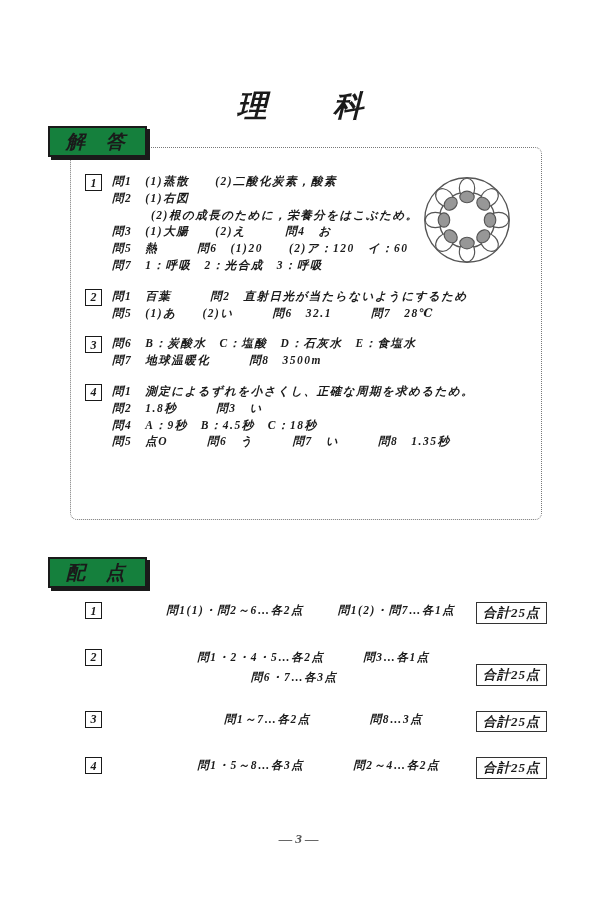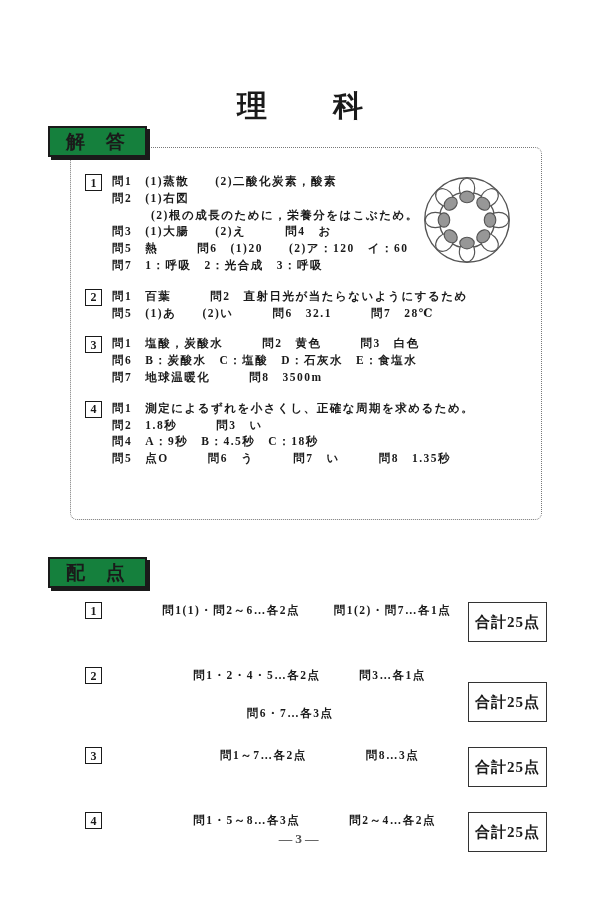--- a/index.html
+++ b/index.html
@@ -1,21 +1,21 @@
 <!DOCTYPE html>
 <html><head>
 <meta charset="utf-8">
 <style>
   html,body{margin:0;padding:0;}
   body{
     width:600px;height:900px;background:#ffffff;
     font-family:"Liberation Serif","DejaVu Serif",serif;
     color:#1a1a1a;position:relative;overflow:hidden;
   }
-  .page{position:absolute;inset:0;background:#fff;}
+  .page{position:absolute;inset:0;background:#fff;font-style:italic;}
 
   
   .title{
     position:absolute;top:86px;left:0;width:100%;
     text-align:center;font-size:30px;font-weight:bold;
     letter-spacing:18px;text-indent:18px;
   }
 
   
   .label-box{
@@ -50,26 +50,26 @@
 
   
   .diagram{position:absolute;left:419px;top:172px;width:96px;height:96px;z-index:2;}
 
   
   .haiten-rows{position:absolute;left:85px;top:602px;width:462px;}
   .prow{display:flex;align-items:flex-start;margin-bottom:25px;}
   .prow .numbox{margin-top:0;}
   .ptext{flex:1;text-align:center;}
   .pline{font-size:11.5px;font-weight:bold;letter-spacing:1.5px;line-height:17px;white-space:pre;}
-  .pline + .pline{margin-top:21px;}
+  .pline + .pline{margin-top:3px;}
   .pcol1{display:inline-block;width:205px;}
   .totalbox{
     flex:none;border:1.2px solid #333;background:#fff;
-    font-size:15px;font-weight:bold;letter-spacing:1px;
-    padding:10px 6px;line-height:1.2;margin-left:auto;
+    font-size:13px;font-weight:bold;letter-spacing:1px;
+    padding:2px 6px;line-height:1.2;margin-left:auto;
   }
   .prow.two-line .totalbox{align-self:flex-end;}
 
   
   .page-number{
     position:absolute;left:0;width:100%;top:831px;text-align:center;
     font-size:13.5px;color:#555;letter-spacing:3px;font-weight:bold;
   }
 </style>
 </head>
@@ -100,21 +100,20 @@
         <span class="numbox">2</span>
         <div class="lines">
           <div class="line">問1　百葉　　　問2　直射日光が当たらないようにするため</div>
           <div class="line">問5　(1)あ　　(2)い　　　問6　32.1　　　問7　28℃</div>
         </div>
       </div>
 
       <div class="section">
         <span class="numbox">3</span>
         <div class="lines">
-          <div class="line">問1　塩酸，炭酸水　　　問2　黄色　　　問3　白色</div>
           <div class="line">問6　B：炭酸水　C：塩酸　D：石灰水　E：食塩水</div>
           <div class="line">問7　地球温暖化　　　問8　3500m</div>
         </div>
       </div>
 
       <div class="section">
         <span class="numbox">4</span>
         <div class="lines">
           <div class="line">問1　測定によるずれを小さくし、正確な周期を求めるため。</div>
           <div class="line">問2　1.8秒　　　問3　い</div>

